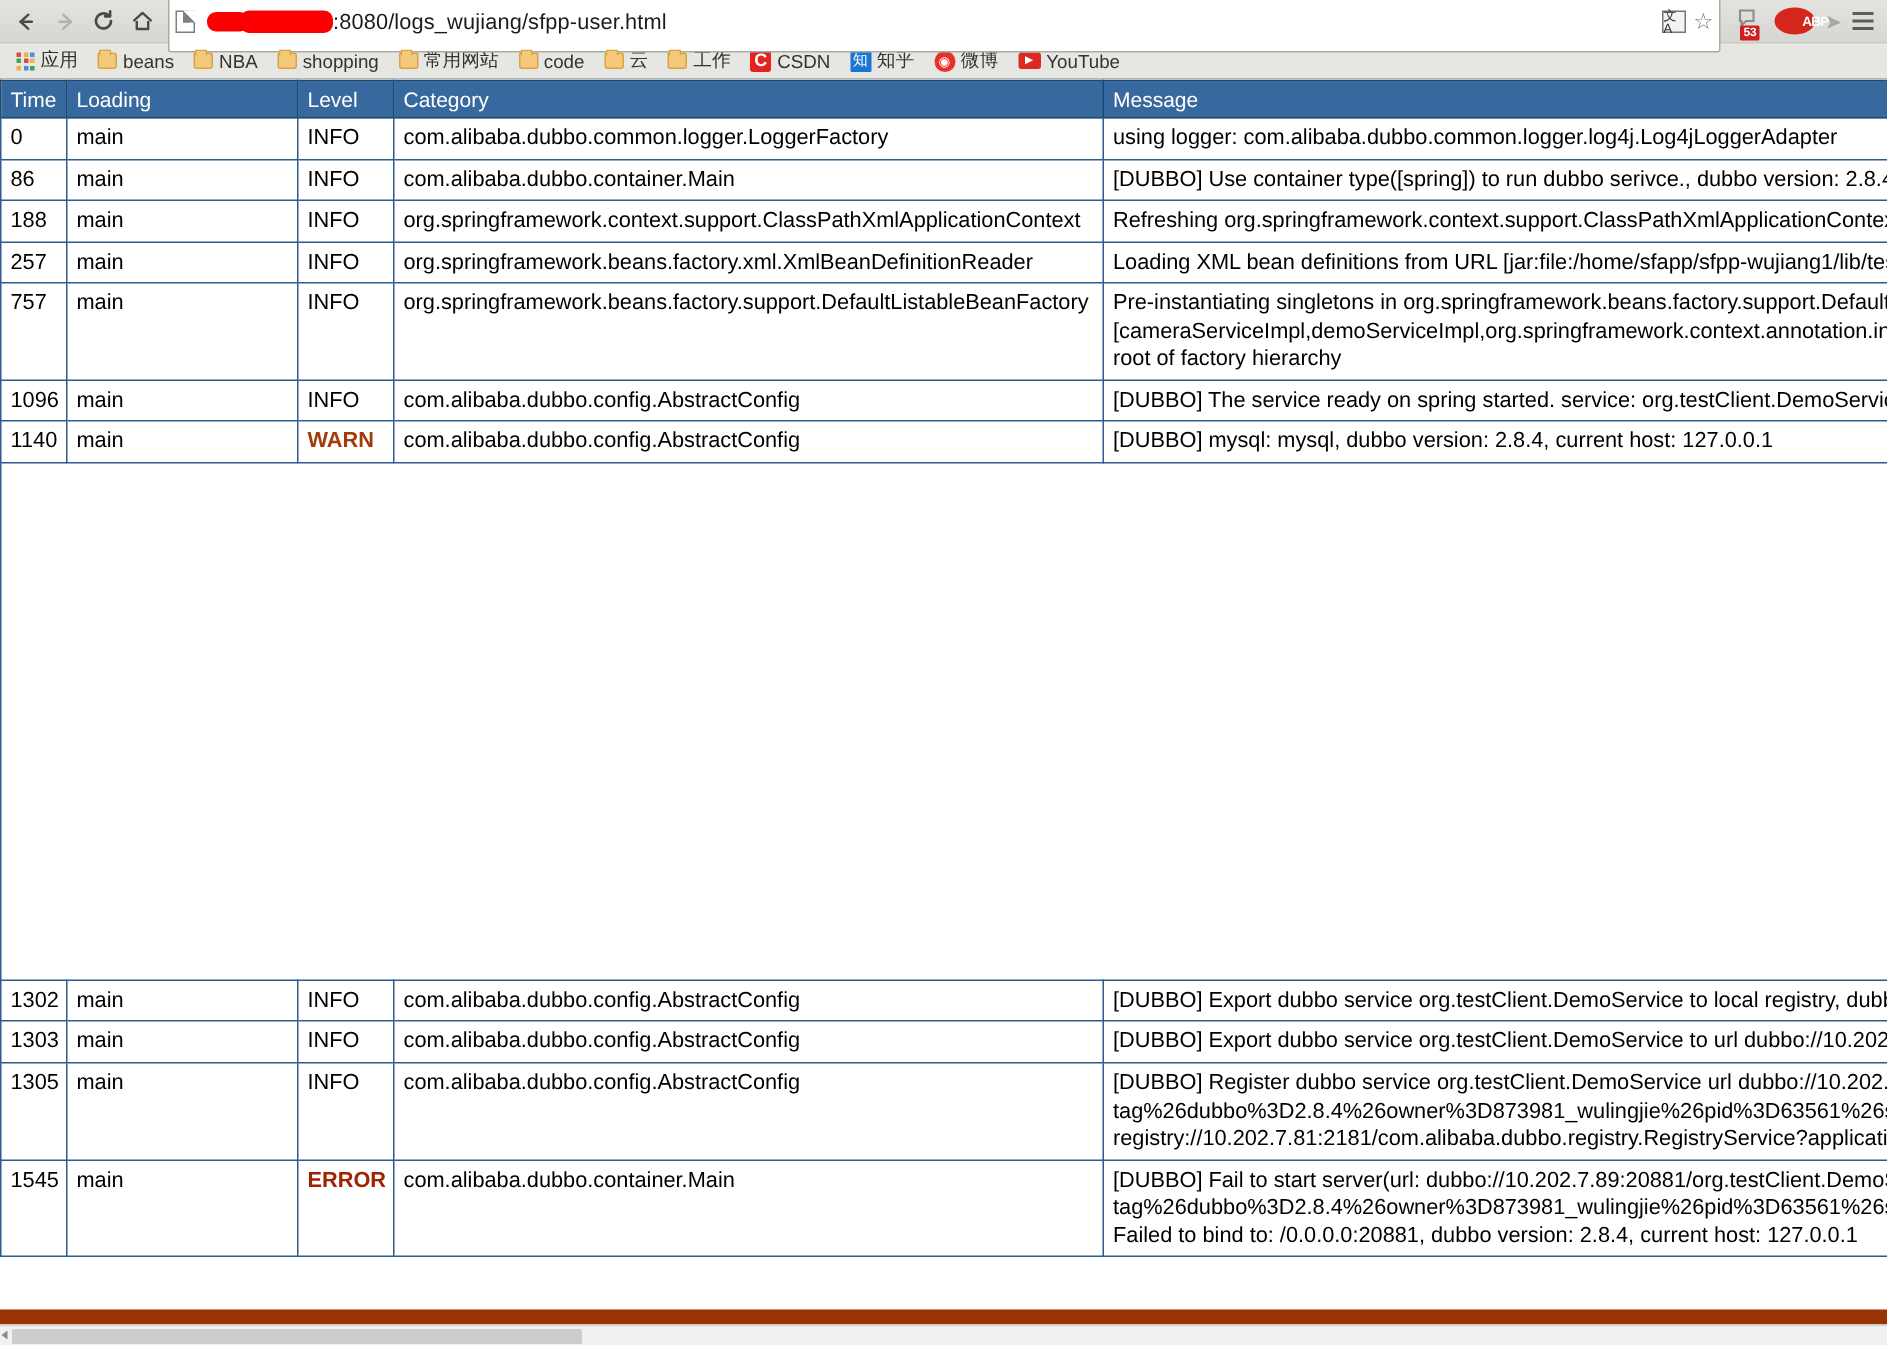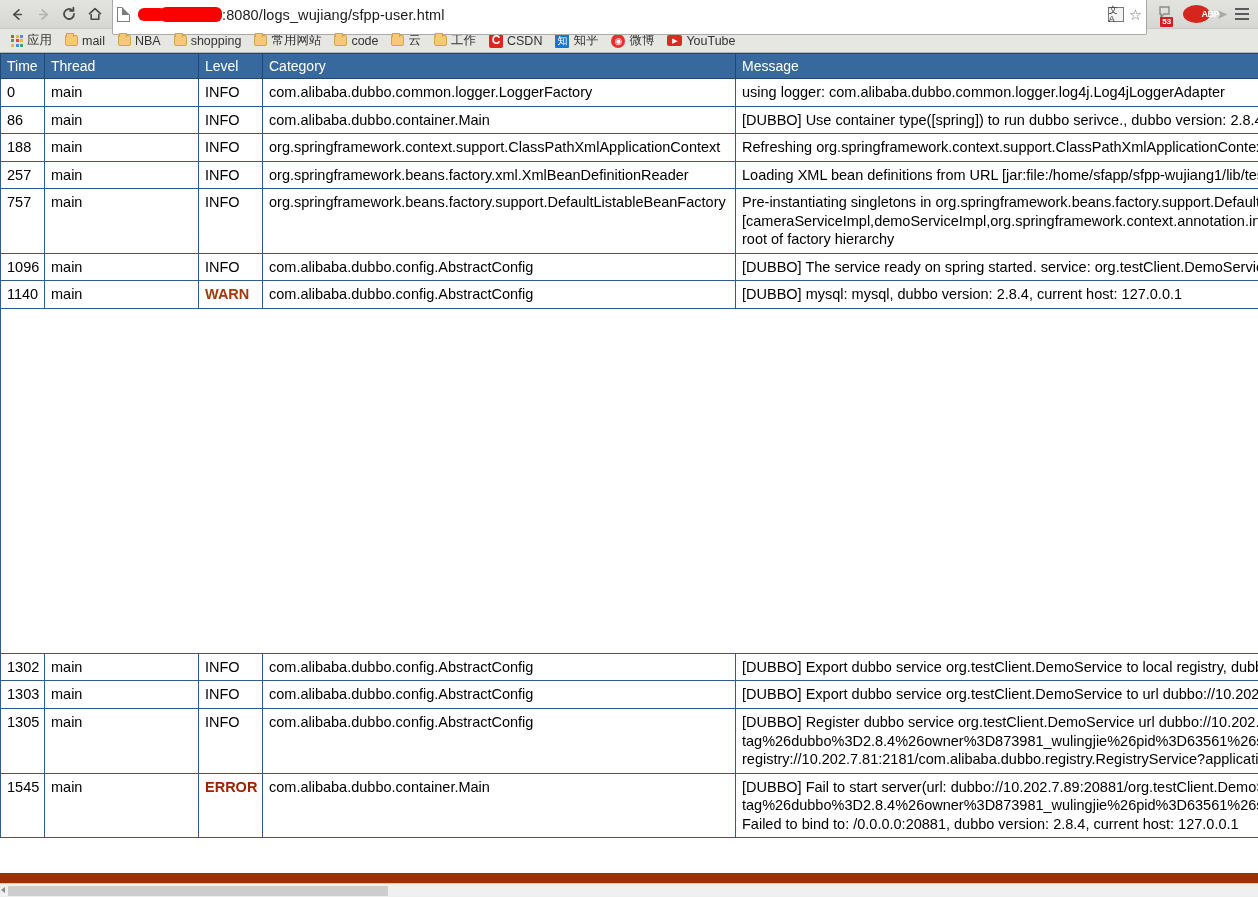--- a/index.html
+++ b/index.html
@@ -389,21 +389,21 @@
           <i style="background:#e04a3f"></i>
           <i style="background:#f2b23e"></i>
         <i style="background:#f2b23e"></i>
           <i style="background:#4b8ee0"></i>
           <i style="background:#3fa45a"></i>
       </span>
       <span>应用</span>
     </div>
     <div class="bm">
       <span class="folder-ico"></span>
-      <span>mail</span>
+      <span>beans</span>
     </div>
     <div class="bm">
       <span class="folder-ico"></span>
       <span>NBA</span>
     </div>
     <div class="bm">
       <span class="folder-ico"></span>
       <span>shopping</span>
     </div>
     <div class="bm">
@@ -448,21 +448,21 @@
     <colgroup>
       <col class="col-time">
         <col class="col-thread">
         <col class="col-level">
         <col class="col-cat">
         <col class="col-msg">
     </colgroup>
     <thead>
       <tr>
         <th>Time</th>
-        <th>Thread</th>
+        <th>Loading</th>
         <th>Level</th>
         <th>Category</th>
         <th>Message</th>
       </tr>
     </thead>
     <tbody id="log-body">
         <tr>
           <td>0</td>
           <td>main</td>
           <td>INFO</td>

